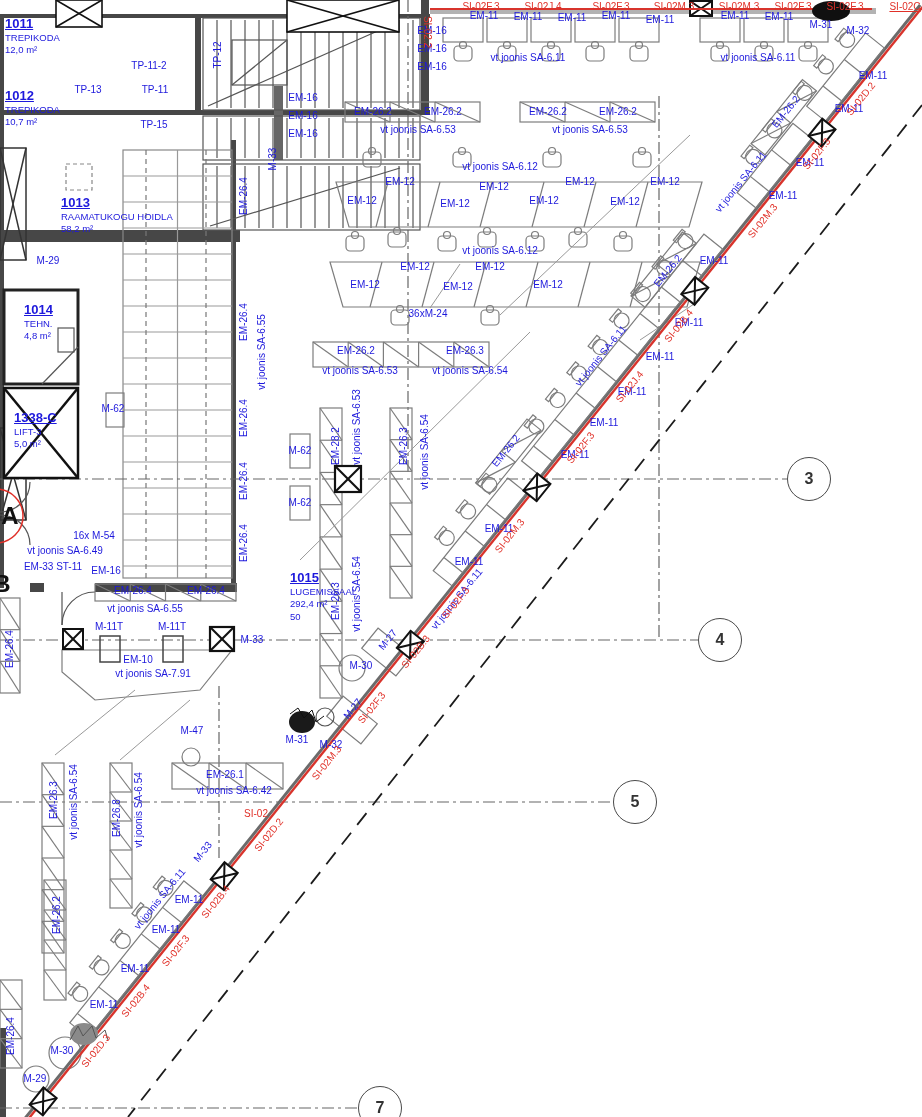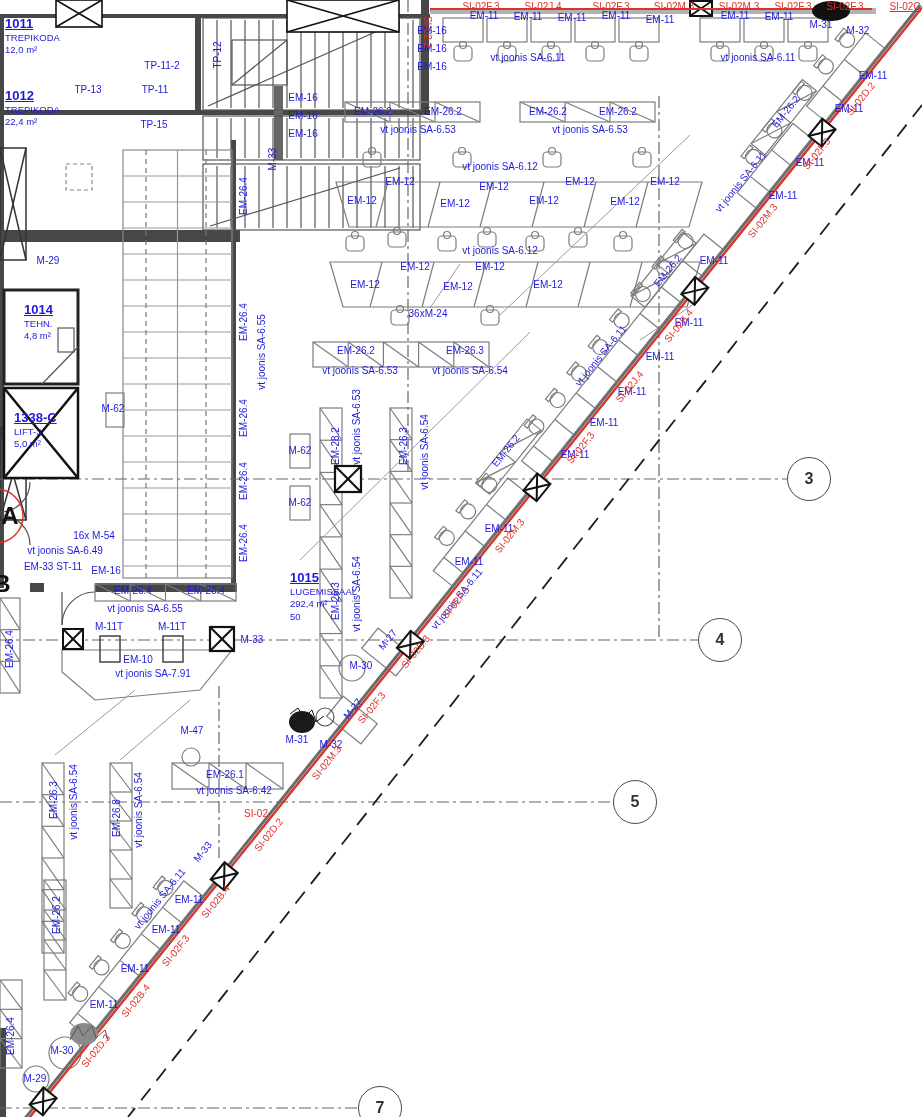--- a/index.html
+++ b/index.html
@@ -492,21 +492,21 @@
       <ellipse cx="302" cy="722" rx="13" ry="11" fill="#1a1a1a"></ellipse>
       <path d="M290,714 l8,-6 6,10 8,-8 4,12 8,-6" stroke="#111" fill="none"></path>
       <ellipse cx="84" cy="1034" rx="14" ry="11" fill="#8a8a8a"></ellipse>
       <path d="M70,1040 l8,-14 5,10 9,-10 4,12 9,-8 3,10" stroke="#555" fill="none"></path>
     </g>
 
     <circle cx="-4" cy="516" r="27" stroke="#e03028" stroke-width="1.5" fill="none"></circle>
   </svg>
 
   <div id="labels">
-      <div class="lbl b" style="left: 162px; top: 66px; transform: translate(-50%, -50%) rotate(0deg); text-align: right;">TP-11-2</div>
+      <div class="lbl b" style="left: 149px; top: 66px; transform: translate(-50%, -50%) rotate(0deg); text-align: right;">TP-11-2</div>
       <div class="lbl b" style="left: 155px; top: 90px; transform: translate(-50%, -50%) rotate(0deg);">TP-11</div>
       <div class="lbl b" style="left: 88px; top: 90px; transform: translate(-50%, -50%) rotate(0deg);">TP-13</div>
       <div class="lbl b" style="left: 154px; top: 125px; transform: translate(-50%, -50%) rotate(0deg);">TP-15</div>
       <div class="lbl b" style="left: 218px; top: 55px; transform: translate(-50%, -50%) rotate(-90deg);">TP-12</div>
       <div class="lbl b" style="left: 273px; top: 159px; transform: translate(-50%, -50%) rotate(-90deg);">M-33</div>
       <div class="lbl b" style="left: 48px; top: 261px; transform: translate(-50%, -50%) rotate(0deg);">M-29</div>
       <div class="lbl b" style="left: 113px; top: 409px; transform: translate(-50%, -50%) rotate(0deg);">M-62</div>
       <div class="lbl b" style="left: 300px; top: 451px; transform: translate(-50%, -50%) rotate(0deg);">M-62</div>
       <div class="lbl b" style="left: 300px; top: 503px; transform: translate(-50%, -50%) rotate(0deg);">M-62</div>
       <div class="lbl b" style="left: 432px; top: 31px; transform: translate(-50%, -50%) rotate(0deg);">EM-16</div>
@@ -644,21 +644,26 @@
       <div class="lbl r" style="left: 136px; top: 1001px; transform: translate(-50%, -50%) rotate(-51deg);">SI-02B.4</div>
       <div class="lbl r" style="left: 96px; top: 1051px; transform: translate(-50%, -50%) rotate(-51deg);">SI-02D.3</div>
       <div class="room" style="left: 5px; top: 17px;">
         <div class="room-num">1011</div>
         <div class="room-line">TREPIKODA</div>
         <div class="room-line">12,0 m²</div>
       </div>
       <div class="room" style="left: 5px; top: 89px;">
         <div class="room-num">1012</div>
         <div class="room-line">TREPIKODA</div>
-        <div class="room-line">22,4 m²</div>
+        <div class="room-line">10,7 m²</div>
+      </div>
+      <div class="room" style="left: 61px; top: 196px;">
+        <div class="room-num">1013</div>
+        <div class="room-line">RAAMATUKOGU HOIDLA</div>
+        <div class="room-line">58,2 m²</div>
       </div>
       <div class="room" style="left: 24px; top: 303px;">
         <div class="room-num">1014</div>
         <div class="room-line">TEHN.</div>
         <div class="room-line">4,8 m²</div>
       </div>
       <div class="room" style="left: 14px; top: 411px;">
         <div class="room-num">1338-C</div>
         <div class="room-line">LIFT-3</div>
         <div class="room-line">5,0 m²</div>

